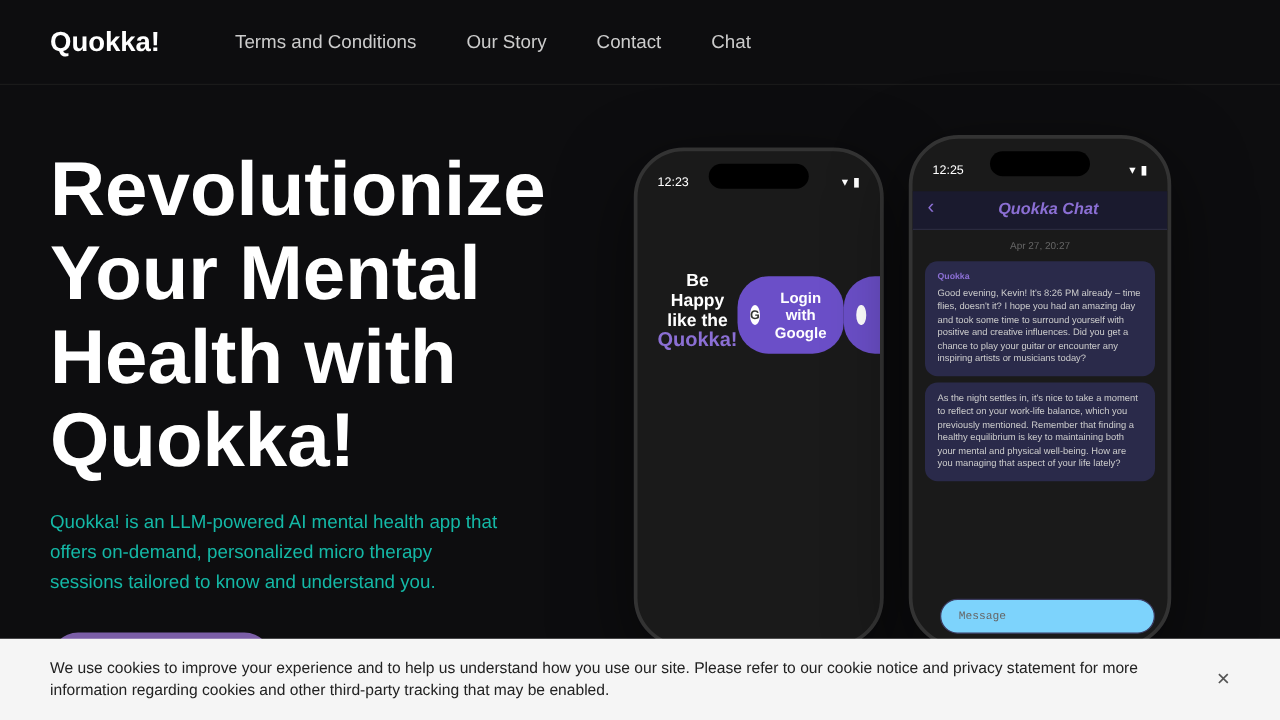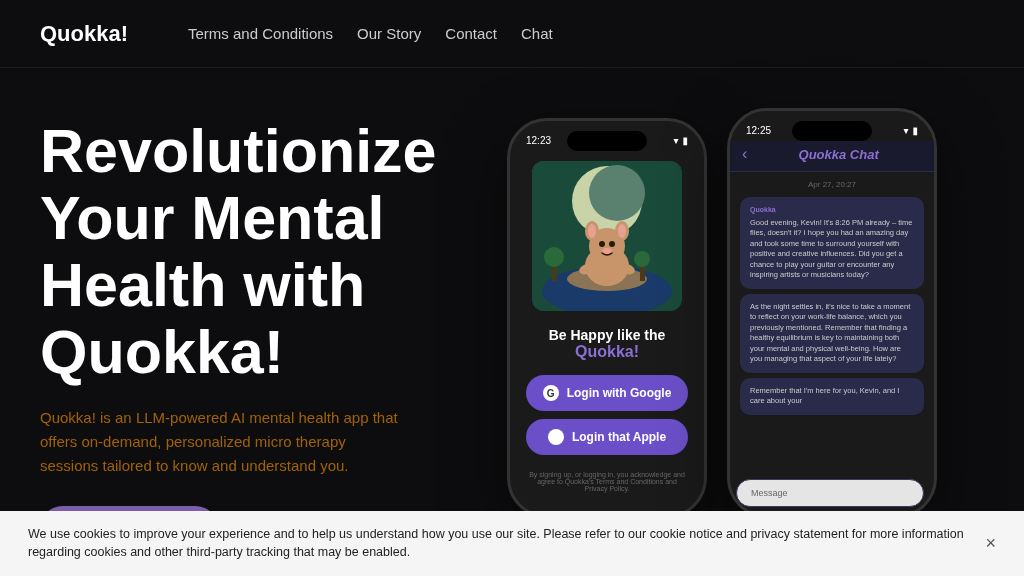--- a/index.html
+++ b/index.html
@@ -23,21 +23,21 @@
       border-bottom: 1px solid #1a1a1a;
     }
     .logo {
       font-weight: 800;
       font-size: 22px;
       color: #fff;
       margin-right: 60px;
     }
     .nav-links {
       display: flex;
-      gap: 24px;
+      gap: 40px;
       list-style: none;
       align-items: flex-end;
     }
     .nav-links a {
       color: #ccc;
       text-decoration: none;
       font-size: 15px;
       cursor: pointer;
     }
 
@@ -57,21 +57,21 @@
     .hero-text h1 {
       font-size: 61px;
       font-weight: 900;
       line-height: 1.1;
       margin-bottom: 20px;
       color: #fff;
     }
     .hero-text p {
       font-size: 15px;
       line-height: 1.6;
-      color: #a16207;
+      color: #14b8a6;
       margin-bottom: 28px;
       max-width: 360px;
     }
     .download-btn {
       background: #7b5ea7;
       color: #fff;
       border: none;
       padding: 14px 28px;
       border-radius: 30px;
       font-size: 15px;
@@ -120,33 +120,33 @@
       border-radius: 12px;
       z-index: 10;
     }
     .phone-status {
       display: flex;
       justify-content: space-between;
       align-items: center;
       padding: 8px 16px 0;
       font-size: 10px;
       color: #fff;
-      height: 30px;
+      height: 42px;
     }
     .phone-status-icons {
       display: flex;
       gap: 4px;
       align-items: center;
       font-size: 10px;
     }
 
     
     .phone1-content {
       display: flex;
-      flex-direction: column;
+      flex-direction: row;
       align-items: center;
       padding: 10px 16px;
     }
     .quokka-image {
       width: 150px;
       height: 150px;
       background: linear-gradient(135deg, #2a6b5a 0%, #1a4a3a 40%, #0d2e26 100%);
       border-radius: 12px;
       display: flex;
       align-items: center;
@@ -251,39 +251,40 @@
     .chat-bubble .sender {
       font-size: 7px;
       color: #8b6fd4;
       font-weight: 700;
       margin-bottom: 3px;
     }
 
     .message-input {
       position: absolute;
       bottom: 8px;
-      left: 6px;
+      left: 22px;
       right: 10px;
-      background: #e5e5e5;
+      background: #7dd3fc;
       border-radius: 20px;
       padding: 8px 14px;
       font-size: 9px;
       color: #666;
       border: 1px solid #3a3a5e;
+      font-family: Liberation Mono, monospace;
     }
 
     
     .cookie-banner {
       position: absolute;
       bottom: 0;
       left: 0;
       right: 0;
       background: #f5f5f5;
       color: #222;
-      padding: 14px 28px;
+      padding: 14px 40px;
       display: flex;
       align-items: center;
       justify-content: space-between;
       font-size: 12.5px;
       line-height: 1.5;
       z-index: 100;
     }
     .cookie-banner p {
       flex: 1;
       padding-right: 20px;
@@ -395,23 +396,20 @@
       </div>
       <div class="chat-area">
         <div class="chat-date">Apr 27, 20:27</div>
         <div class="chat-bubble">
           <div class="sender">Quokka</div>
           <span>Good evening, Kevin! It's 8:26 PM already – time flies, doesn't it? I hope you had an amazing day and took some time to surround yourself with positive and creative influences. Did you get a chance to play your guitar or encounter any inspiring artists or musicians today?</span>
         </div>
         <div class="chat-bubble">
           <span>As the night settles in, it's nice to take a moment to reflect on your work-life balance, which you previously mentioned. Remember that finding a healthy equilibrium is key to maintaining both your mental and physical well-being. How are you managing that aspect of your life lately?</span>
         </div>
-        <div class="chat-bubble">
-          <span>Remember that I'm here for you, Kevin, and I care about your</span>
-        </div>
       </div>
       <div class="message-input">Message</div>
     </div>
 
   </div>
 </div>
 
 <div class="cookie-banner">
   <p>We use cookies to improve your experience and to help us understand how you use our site. Please refer to our cookie notice and privacy statement for more information regarding cookies and other third-party tracking that may be enabled.</p>
   <span class="cookie-close">×</span>

